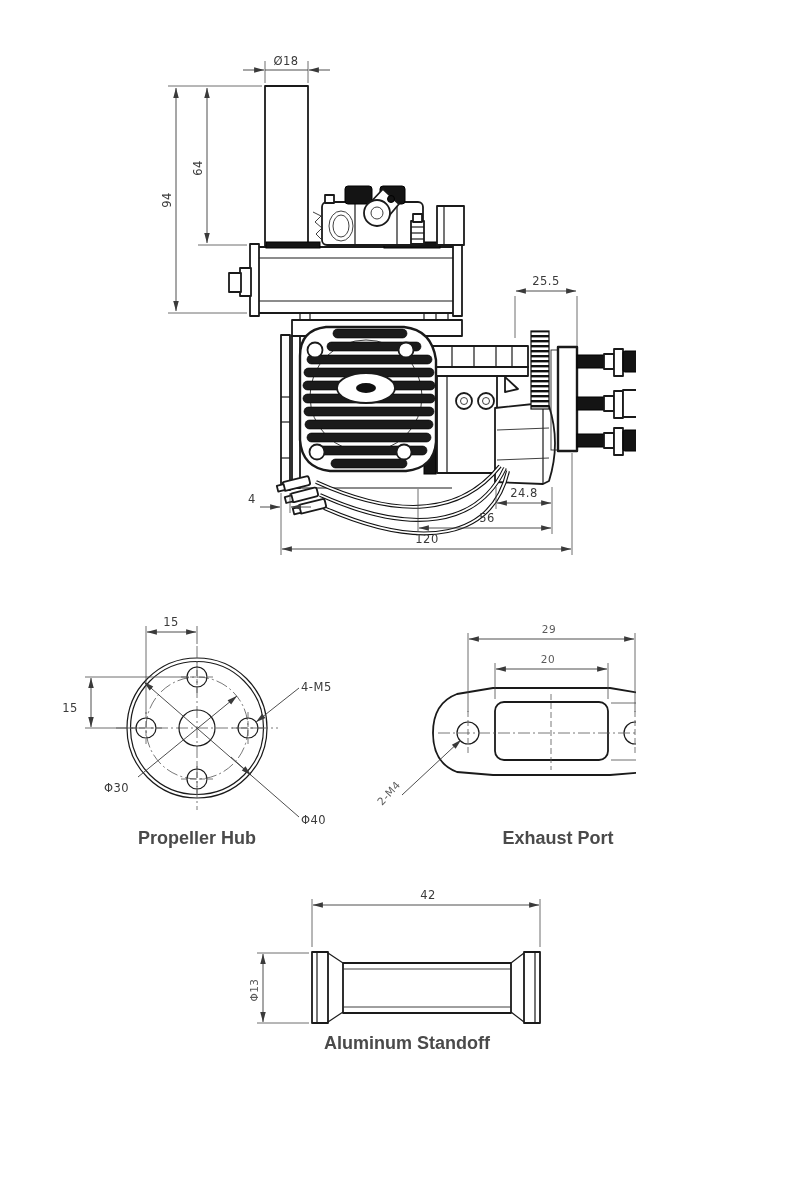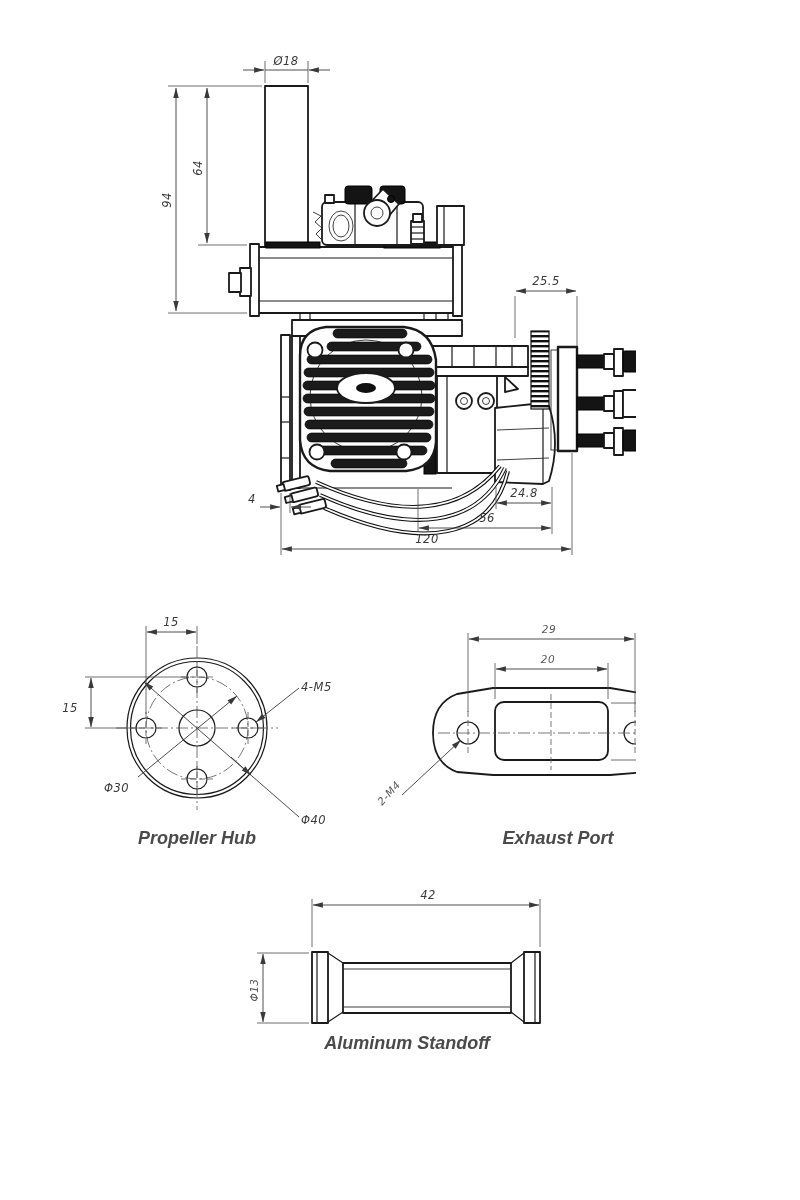--- a/index.html
+++ b/index.html
@@ -1,16 +1,16 @@
 <!DOCTYPE html>
 <html><head>
 <meta charset="utf-8">
 <style>
   html,body{margin:0;padding:0;background:#fff;}
-  .canvas{width:636px;height:1200px;background:#ffffff;position:relative;overflow:hidden;font-style:italic;}
+  .canvas{width:636px;height:1200px;background:#ffffff;position:relative;overflow:hidden;}
   svg{display:block;}
   
   .ol   {fill:#ffffff;stroke:#1a1a1a;stroke-width:1.8;stroke-linejoin:round;}
   .ol2  {fill:#ffffff;stroke:#1a1a1a;stroke-width:2.4;stroke-linejoin:round;}
   .ln   {fill:none;stroke:#1a1a1a;stroke-width:1.2;}
   .thin {fill:none;stroke:#2a2a2a;stroke-width:0.9;}
   .dark {fill:#141414;stroke:#000000;stroke-width:1;}
   .fin  {fill:#1b1b1b;stroke:#000;stroke-width:0.6;}
   
   .dim  {fill:none;stroke:#3a3a3a;stroke-width:0.9;}

